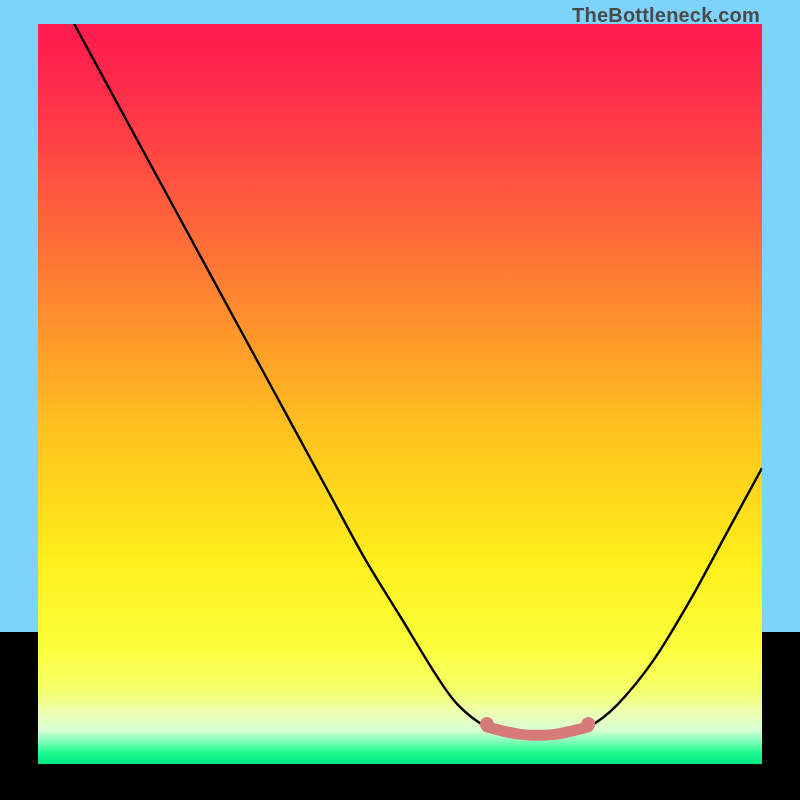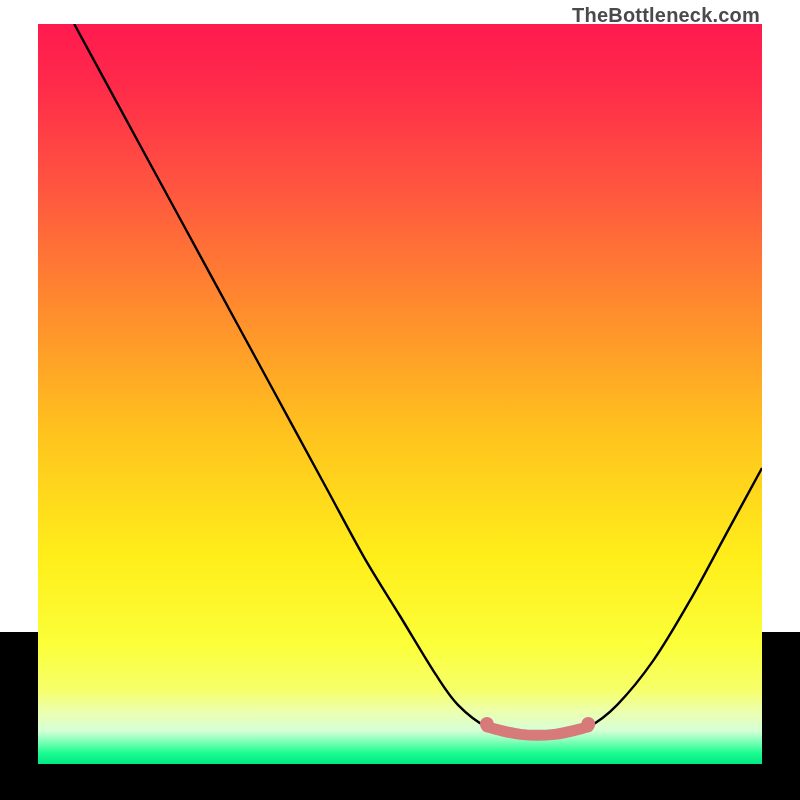--- a/index.html
+++ b/index.html
@@ -7,21 +7,21 @@
     padding: 0;
     width: 800px;
     height: 800px;
     background: #000;
     overflow: hidden;
   }
   .frame {
     position: relative;
     width: 800px;
     height: 632px;
-    background: #ffffff;
+    background: #7dd3fc;
   }
   .gradient-area {
     position: absolute;
     left: 38px;
     top: 24px;
     width: 724px;
     height: 740px;
     overflow: hidden;
   }
   .gradient-bg {

